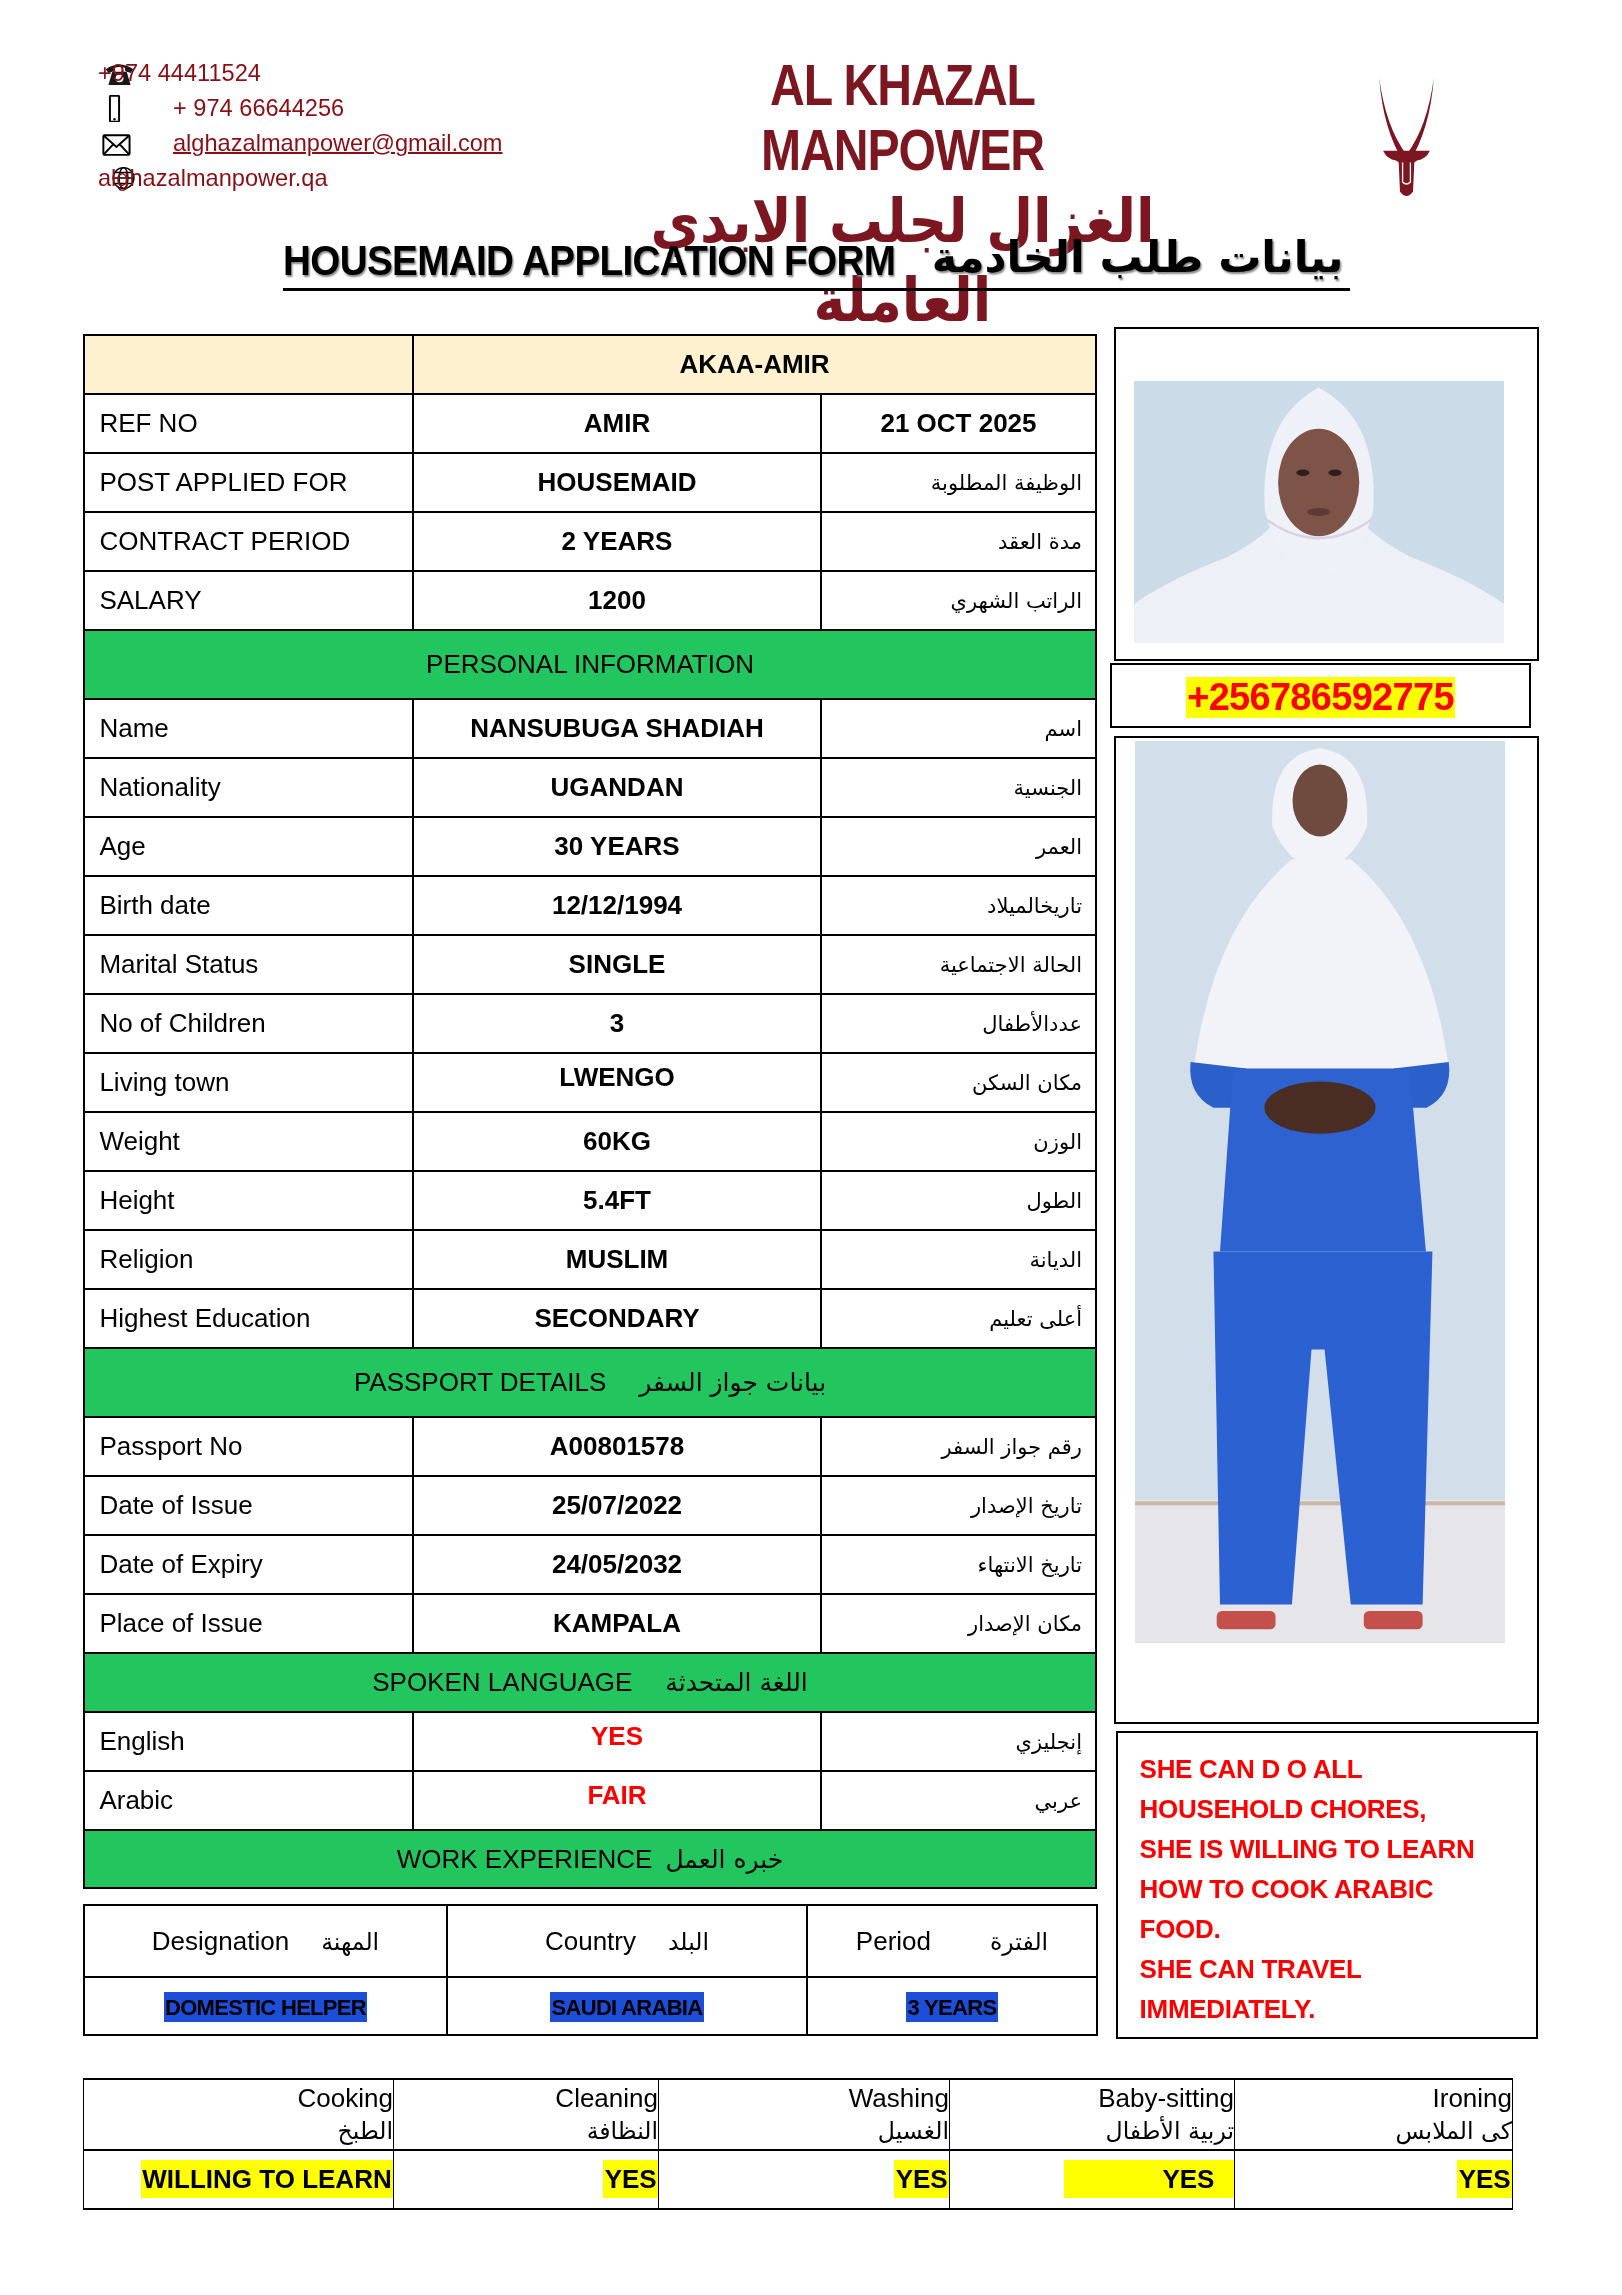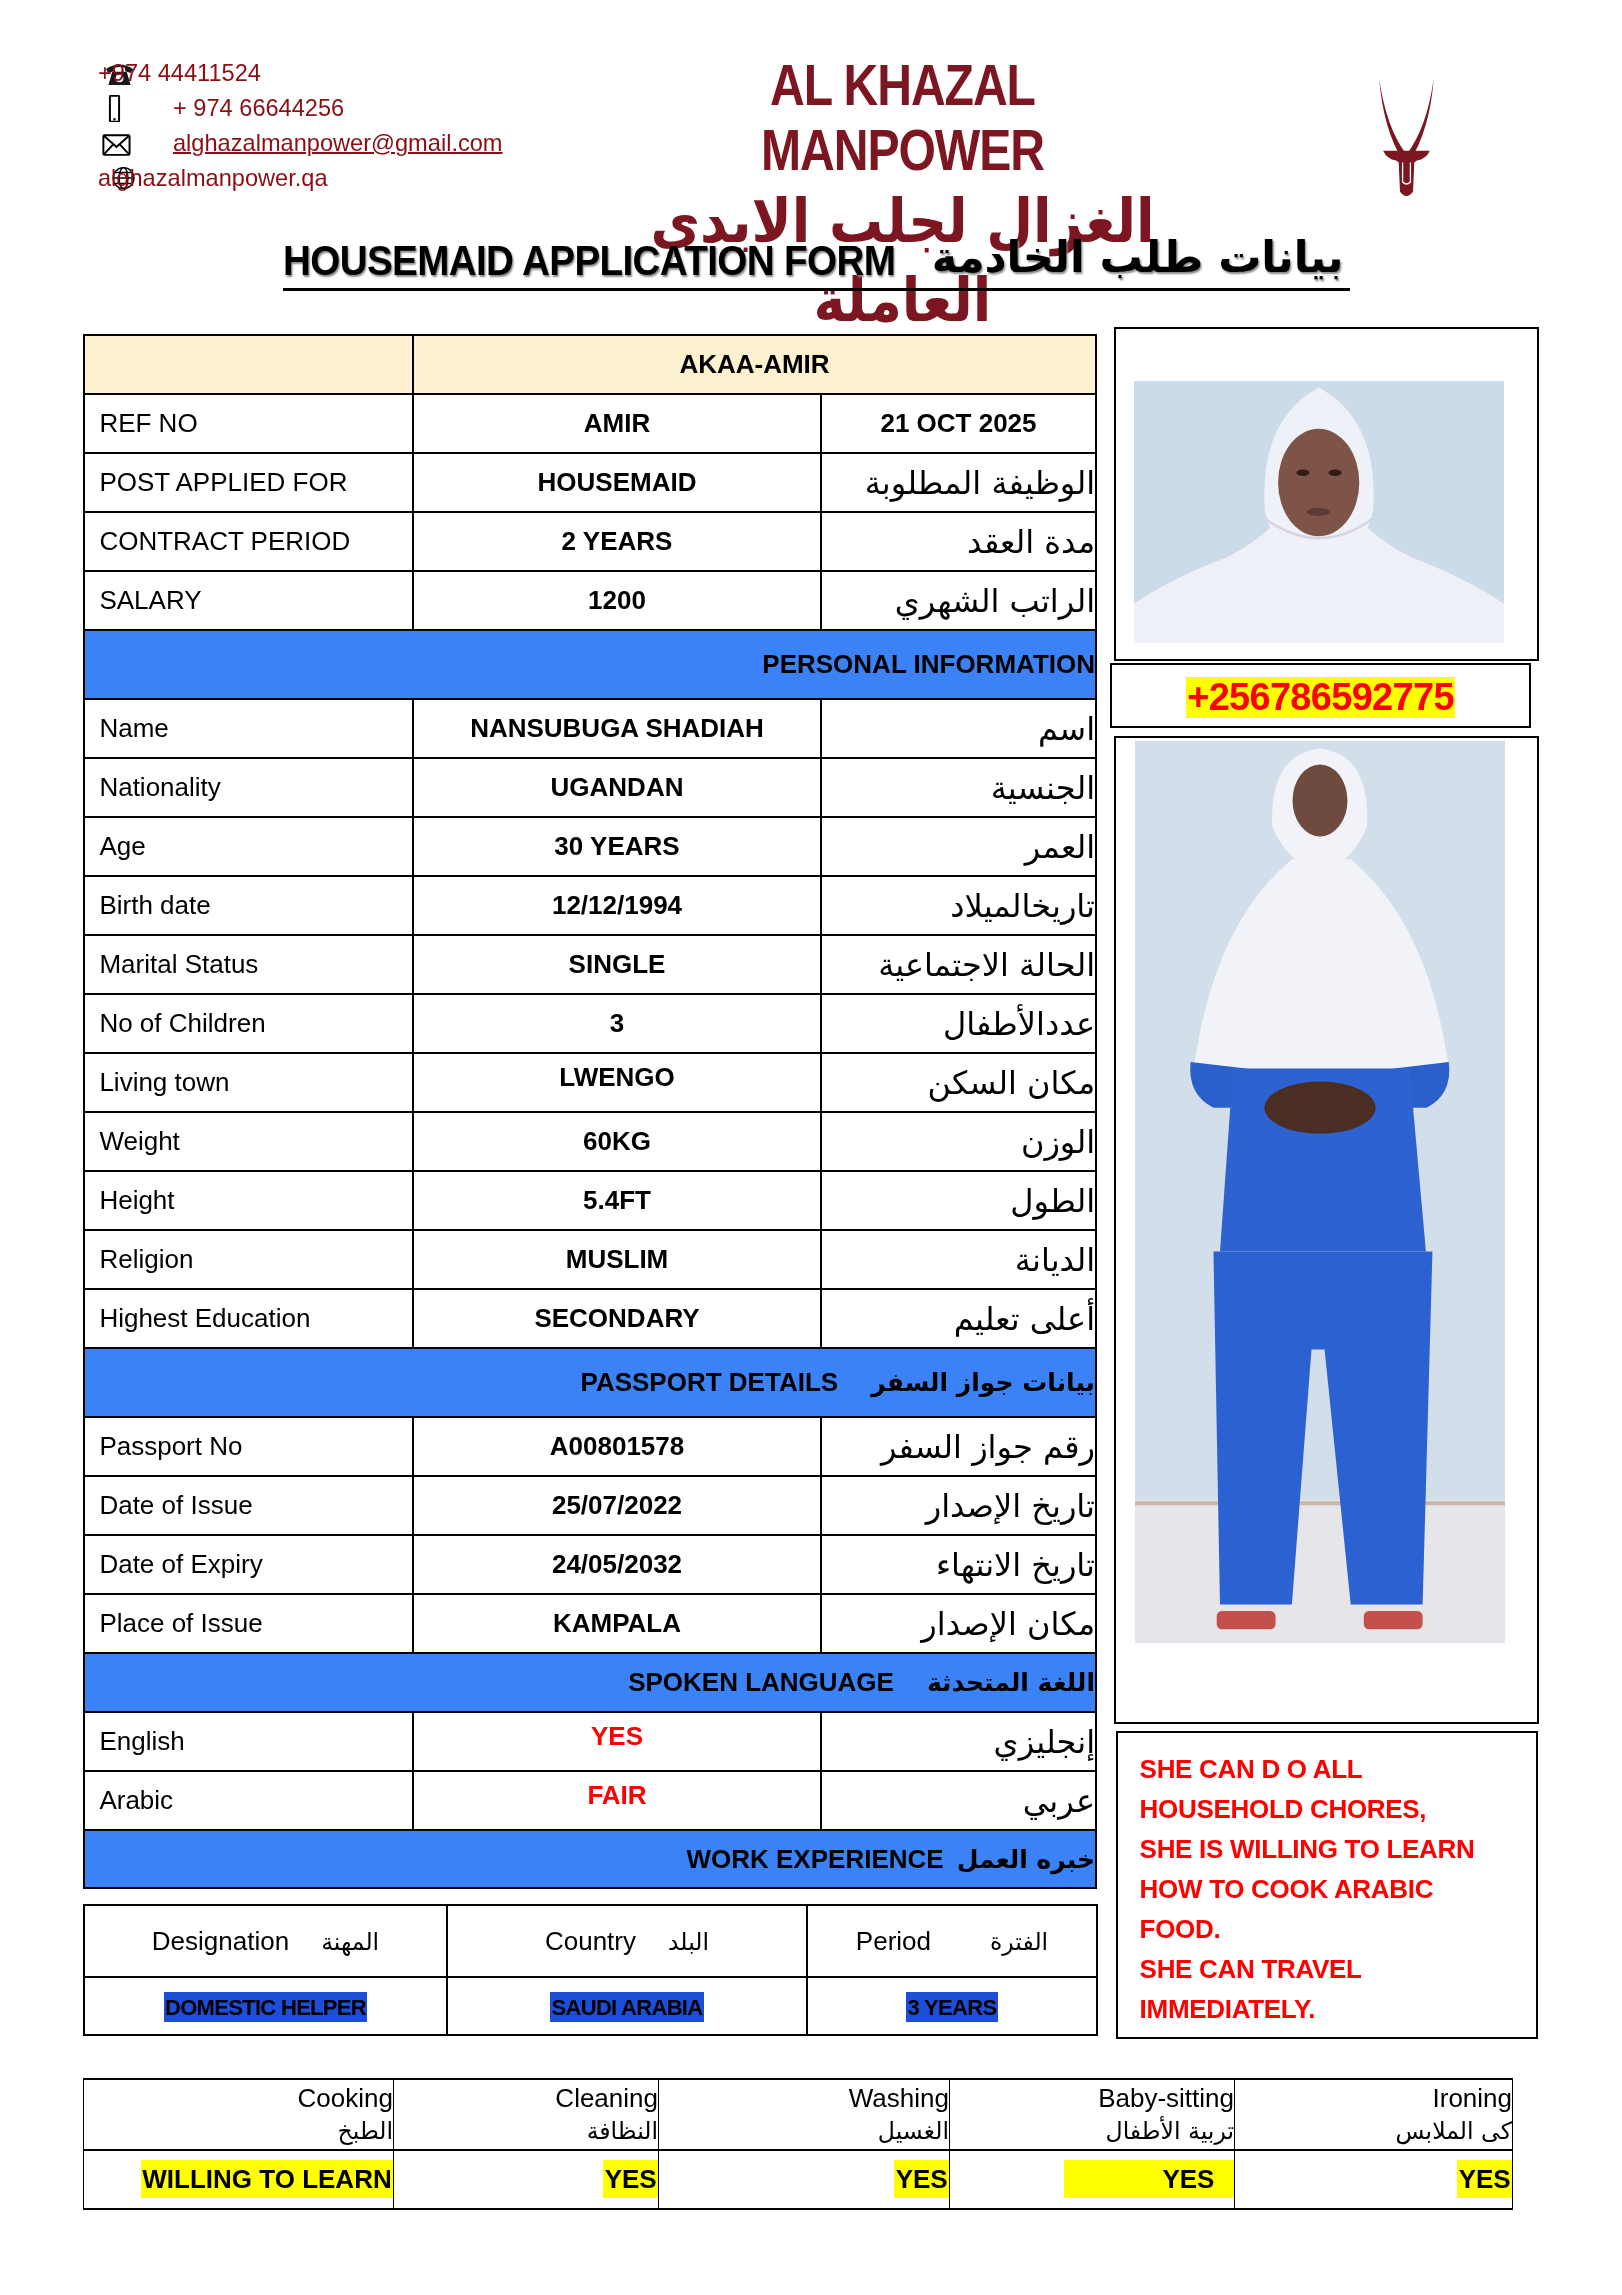--- a/index.html
+++ b/index.html
@@ -29,23 +29,23 @@
   .title-ar { position: absolute; right: 6.5px; top: 0px; font-size: 43px; font-weight: 700; direction: rtl; font-family: "DejaVu Sans", sans-serif; text-shadow: 1.3px 2px 2px #888; }
 
   
   .main { position: absolute; left: 83px; top: 334px; width: 1013px; border-collapse: collapse; table-layout: fixed; }
   .main td { border: 2px solid #000; height: 59px; font-size: 26px; vertical-align: middle; }
   .main col.c1 { width: 329px; }
   .main col.c2 { width: 408px; }
   .main col.c3 { width: 275px; }
   .main .label { padding-left: 14.4px; }
   .main .val { text-align: center; font-weight: 700; }
-  .main .ar { text-align: right; direction: rtl; font-family: "DejaVu Sans", sans-serif; font-size: 32px; }
+  .main .ar { text-align: right; padding-right: 13px; direction: rtl; font-family: "DejaVu Sans", sans-serif; font-size: 21px; }
   .main tr.top td { background: #fef1cf; }
-  .main tr.sec td { background: #3b82f6; text-align: right; font-weight: 700; height: 69px; }
+  .main tr.sec td { background: #22c55e; text-align: center; font-weight: 400; height: 69px; }
   .main tr.tall td { height: 59px; }
   .main .val.top-align { vertical-align: top; padding-top: 7.9px; }
   .main .red { color: #ff0000; }
   .sec .sec-ar { font-family: "DejaVu Sans", sans-serif; margin-left: 33px; font-size: 25px; }
 
   .work { position: absolute; left: 83px; top: 1904px; width: 1013px; border-collapse: collapse; table-layout: fixed; }
   .work td { border: 2px solid #000; font-size: 26px; text-align: center; vertical-align: middle; }
   .work col.w1 { width: 363px; } .work col.w2 { width: 360px; } .work col.w3 { width: 290px; }
   .work tr.hdr td { height: 72px; }
   .work tr.vals td { height: 58px; }

